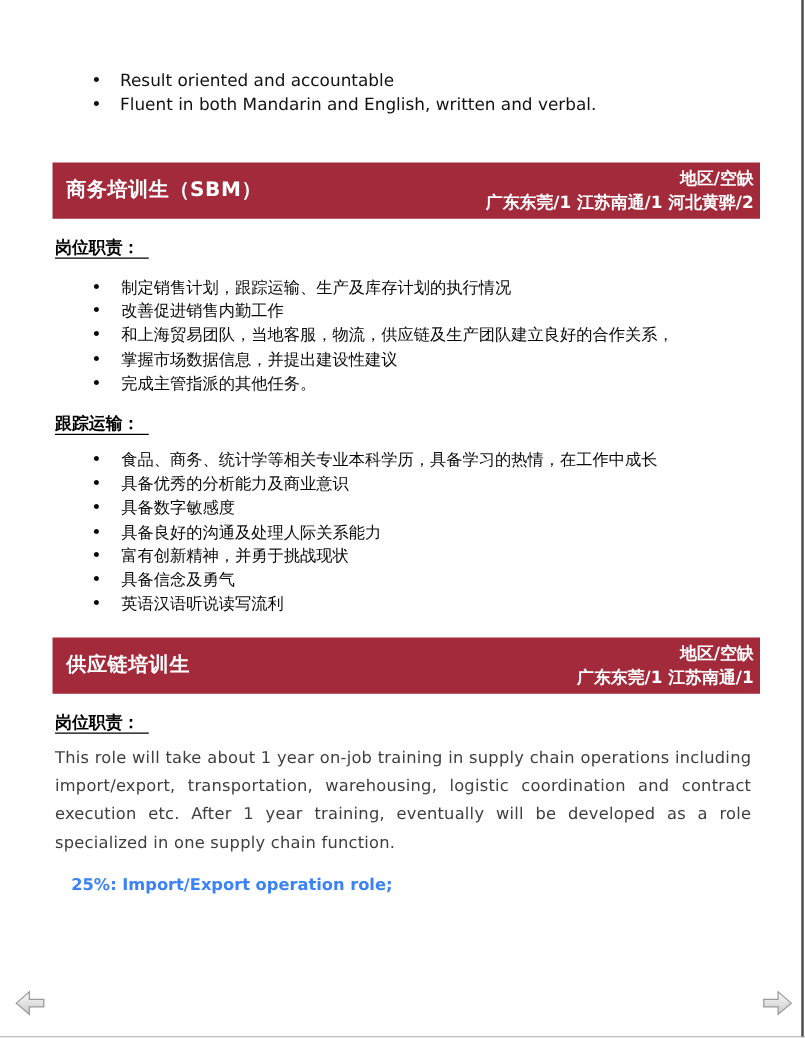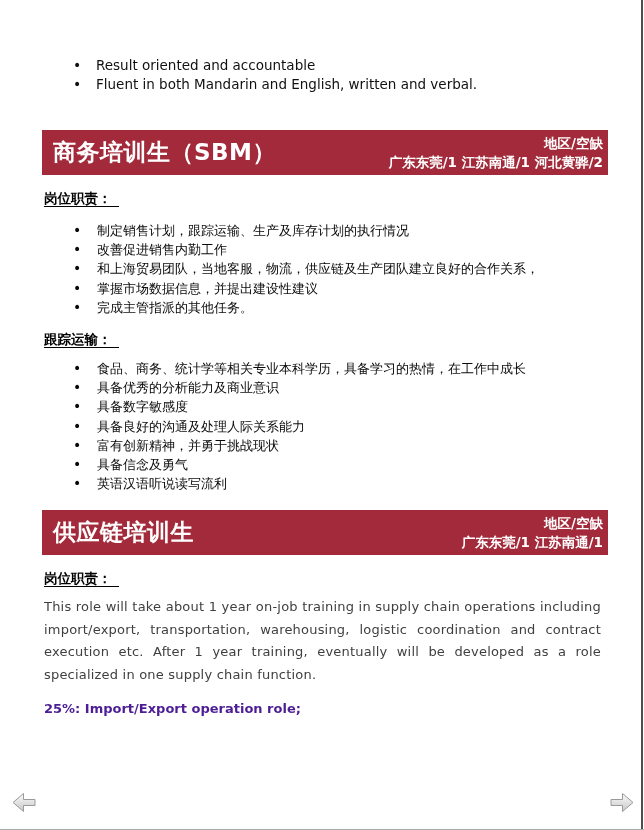--- a/index.html
+++ b/index.html
@@ -10,36 +10,36 @@
   .page{position:absolute;left:0;top:0;width:644px;height:830px;box-sizing:border-box;
     padding:0 36px 0 44px;}
   
   .intro-list{list-style:none;margin:56px 0 0 29px;padding:0;}
   .intro-list li{position:relative;padding-left:23px;line-height:19px;font-size:13.5px;color:#111;}
   .intro-list li::before{content:"\2022";position:absolute;left:0;top:0;font-size:14px;}
   
   .banner{margin:36px 0 0 -2px;width:566px;height:45px;box-sizing:border-box;
     display:flex;justify-content:space-between;align-items:center;
     padding:0 5px 0 11px;}
-  .banner-title{font-weight:bold;font-size:23px;letter-spacing:0.5px;}
+  .banner-title{font-weight:bold;font-size:16px;letter-spacing:0.5px;}
   .banner-right{text-align:right;font-weight:bold;font-size:13.5px;line-height:19px;}
   
   .sec-heading{margin:14px 0 0 0;font-size:13.5px;font-weight:bold;line-height:18px;}
   .sec-heading span{border-bottom:1.5px solid #000;padding-right:7px;}
   
   .cn-list{list-style:none;margin:14px 0 0 29px;padding:0;}
   .cn-list li{position:relative;padding-left:24px;line-height:19.2px;font-size:13px;color:#0a0a0a;}
   .cn-list li::before{content:"\2022";position:absolute;left:0;top:0;font-size:14px;}
   .cn-list.req{margin-top:11px;}
   .mt13{margin-top:13px;}
   .banner.second{margin-top:17px;}
   
   .para{margin:9px 0 0 0;width:557px;font-size:13px;line-height:22.5px;
     text-align:justify;color:#3f3f3f;letter-spacing:0.2px;}
-  .role-split{margin:15px 0 0 0;font-size:13px;font-weight:bold;color:#4c1d95;}
+  .role-split{margin:15px 0 0 13px;font-size:13px;font-weight:bold;color:#3b82f6;}
   
   .right-border{position:absolute;top:0;right:1px;width:2px;height:830px;background:#4e4e4e;}
   .bottom-border{position:absolute;left:0;bottom:0;width:644px;height:1px;background:#ababab;}
   .nav-arrow{position:absolute;width:24px;height:21px;cursor:pointer;}
   .nav-arrow.prev{left:12px;top:792px;}
   .nav-arrow.next{left:610px;top:792px;}
 </style>
 </head>
 <body>
 

